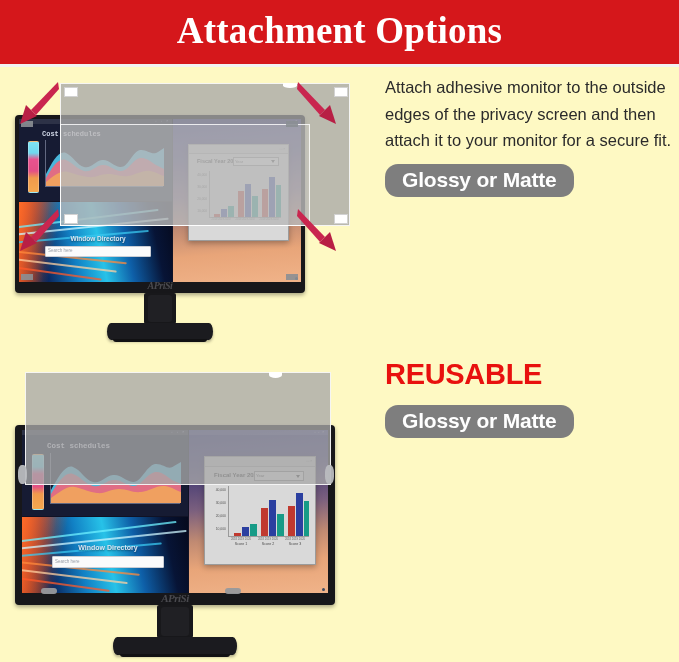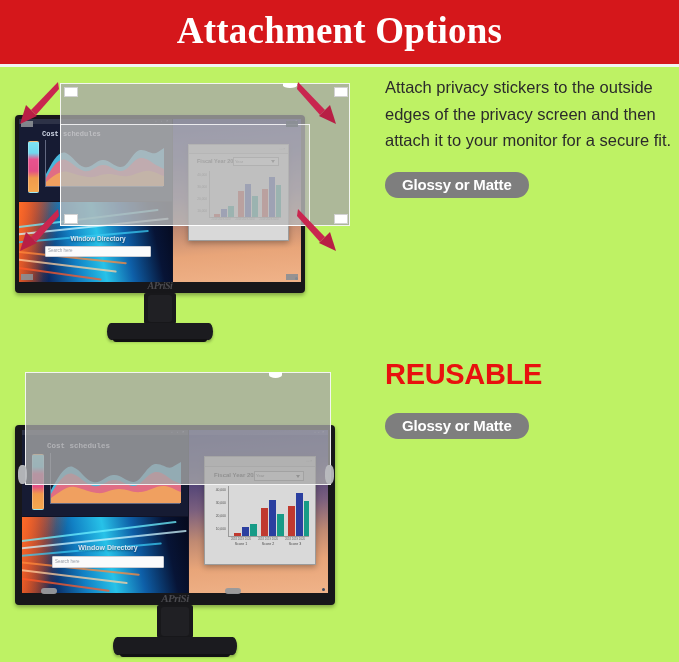--- a/index.html
+++ b/index.html
@@ -1,20 +1,20 @@
 <!DOCTYPE html>
 <html><head>
 <meta charset="utf-8">
 <title>Attachment Options</title>
 <style>
   html,body{margin:0;padding:0;background:#ffffff;}
   body{width:679px;height:662px;overflow:hidden;
        font-family:"Liberation Sans","DejaVu Sans",sans-serif;
        -webkit-font-smoothing:antialiased;}
-  .page{position:relative;width:679px;height:662px;background:#bef264;}
+  .page{position:relative;width:679px;height:662px;background:#fef9c3;}
 
   
   .banner{position:absolute;left:0;top:0;width:679px;height:66px;background:#d5171b;}
   .banner-title{position:absolute;left:0;top:0;width:679px;height:60px;
     display:flex;align-items:center;justify-content:center;
     font-family:"Liberation Serif","DejaVu Serif",serif;
     font-weight:bold;font-size:37px;color:#ffffff;letter-spacing:.2px;}
   .banner-underline{position:absolute;left:0;top:64px;width:679px;height:3px;background:#f2f2f2;}
 
   
@@ -22,21 +22,21 @@
   .sec-top{top:74px;height:290px;}
   .sec-bot{top:360px;height:300px;}
 
   .art{position:absolute;left:0;top:0;width:372px;height:100%;}
   .copy{position:absolute;left:385px;top:0;width:292px;height:100%;}
 
   .headline{font-size:29px;font-weight:bold;color:#e8110e;letter-spacing:-.3px;
     line-height:1.0;margin:0 0 6px 0;}
   .body-text{font-size:16.5px;color:#2b2b2b;line-height:1.62;margin:0;}
   .pill{display:inline-block;background:#7e7e7e;color:#fff;border-radius:13px;
-    padding:4px 17px 5px 17px;font-size:15px;font-weight:bold;margin-top:18px;
+    padding:4px 17px 5px 17px;font-size:21px;font-weight:bold;margin-top:10px;
     letter-spacing:-.2px;}
 
   
   .monitor{position:absolute;}
   .m-body{position:absolute;background:#17171a;border-radius:4px;
     box-shadow:0 2px 4px rgba(0,0,0,.35);}
   .m-screen{position:absolute;overflow:hidden;background:#101225;}
   .m-logo{position:absolute;color:#4a4a4f;font-style:italic;font-weight:bold;
     text-align:center;font-family:"Liberation Serif",serif;letter-spacing:-.5px;}
   .m-neck{position:absolute;background:#18181b;border-radius:2px;}
@@ -240,21 +240,21 @@
         <path d="M44,2 L17,30 L22,35 L45,9 Z" fill="#c9264f"></path>
         <path d="M6,44 L23,36 L12,25 Z" fill="#b81f45"></path>
       </svg>
       <svg class="arrow" style="left:296px;top:133px;" viewBox="0 0 46 46">
         <path d="M2,2 L29,30 L24,35 L1,9 Z" fill="#c9264f"></path>
         <path d="M40,44 L23,36 L34,25 Z" fill="#b81f45"></path>
       </svg>
     </div>
 
     <div class="copy">
-      <p class="body-text">Attach privacy stickers to the outside edges of the privacy screen and then attach it to your monitor for a secure fit.</p>
+      <p class="body-text">Attach adhesive monitor to the outside edges of the privacy screen and then attach it to your monitor for a secure fit.</p>
       <span class="pill">Glossy or Matte</span>
     </div>
   </div>
 
   <div class="section sec-bot">
 
     <div class="art">
       <div class="monitor">
         <div class="m-body" style="left:15px;top:65px;width:320px;height:180px;"></div>
 

